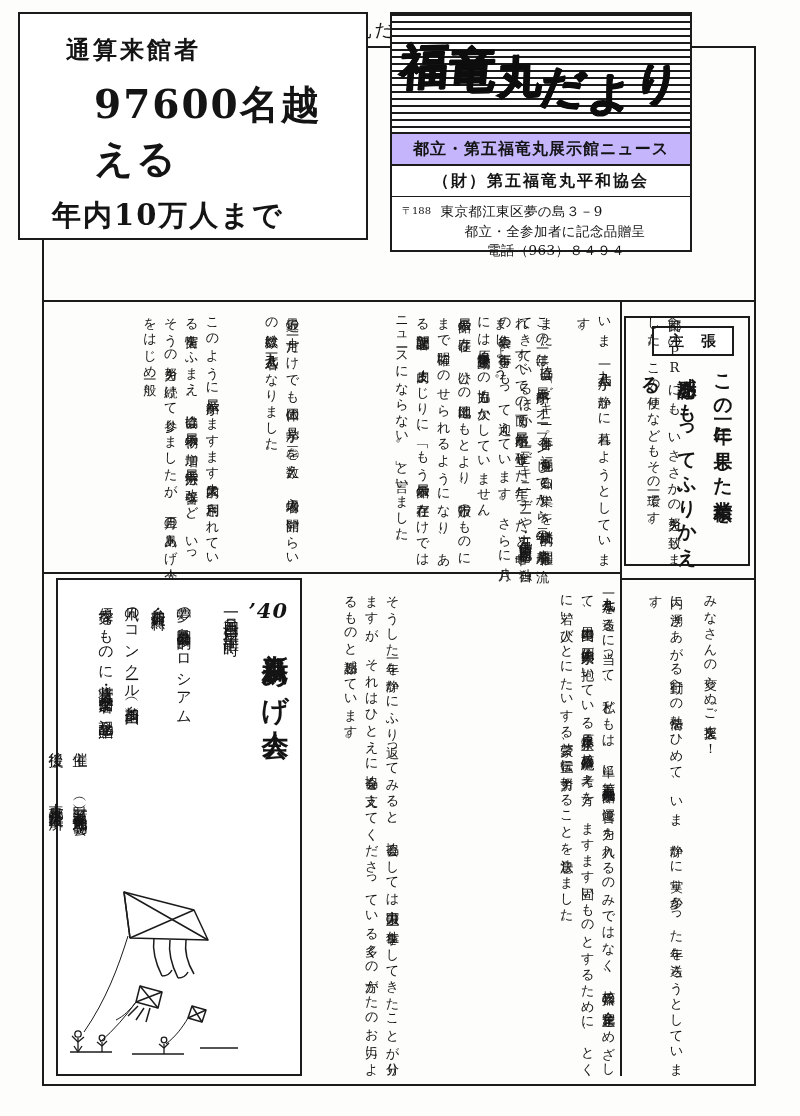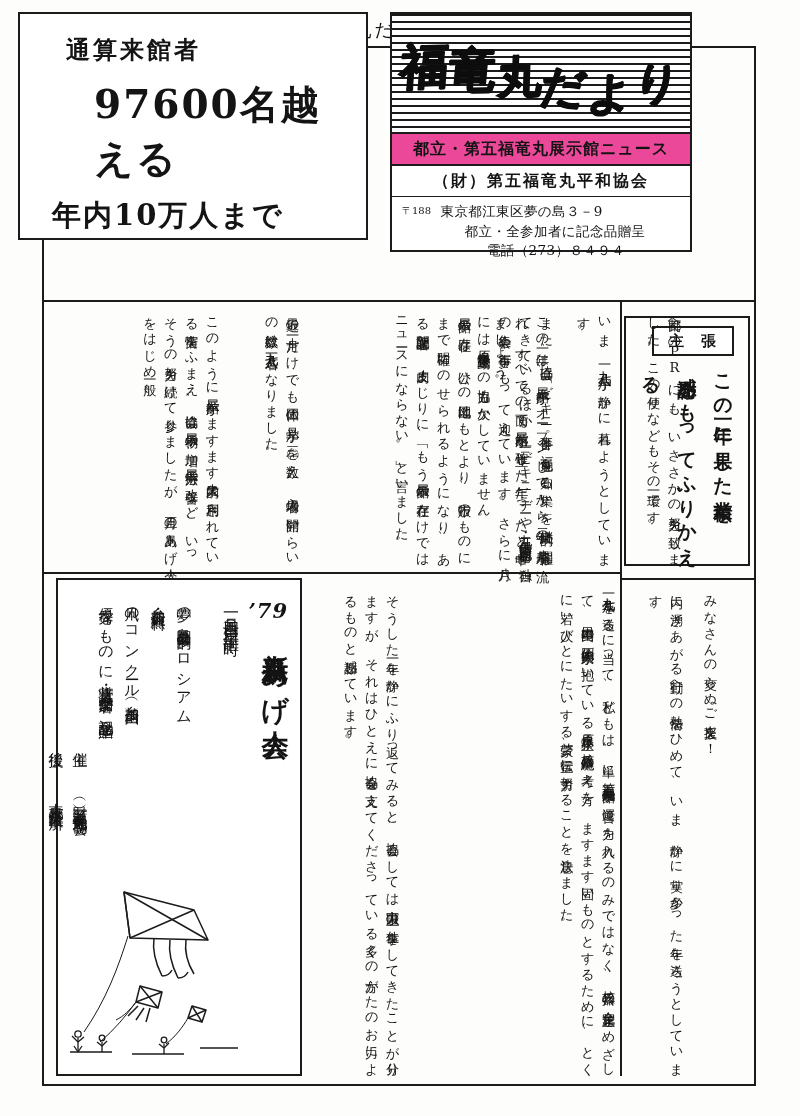--- a/index.html
+++ b/index.html
@@ -75,21 +75,21 @@
   .np-logo .brush span:nth-child(1){transform:rotate(-2deg) translateY(-6px);}
   .np-logo .brush span:nth-child(2){transform:rotate(-1deg) translateY(-2px);}
   .np-logo .brush span:nth-child(3){transform:rotate(-4deg) translateY(4px);font-size:44px;}
   .np-logo .brush span:nth-child(4){transform:rotate(3deg) translateY(14px);font-size:44px;}
   .np-logo .brush span:nth-child(5){transform:rotate(-2deg) translateY(20px);font-size:44px;}
   .np-logo .brush span:nth-child(6){transform:rotate(2deg) translateY(10px);font-size:44px;}
   .np-sub{
     border-top:2px solid #1b1b1b;border-bottom:2px solid #1b1b1b;
     height:30px;display:flex;align-items:center;justify-content:center;
     font-size:16px;font-weight:bold;letter-spacing:1px;
-    background:#ec4899;
+    background:#c4b5fd;
   }
   .np-org{
     height:30px;display:flex;align-items:center;justify-content:center;
     font-size:16px;font-weight:bold;letter-spacing:2px;
     border-bottom:1px solid #1b1b1b;
   }
   .np-addr{padding:5px 10px 0 10px;font-size:13.5px;line-height:1.45;letter-spacing:.4px;}
   .np-addr .a1{text-align:left;}
   .np-addr .a1 .zip{font-size:10px;vertical-align:2px;letter-spacing:0;}
   .np-addr .a2{text-align:center;padding-left:28px;}
@@ -184,21 +184,21 @@
         <span>だ</span>
         <span>よ</span>
         <span>り</span>
       </div>
     </div>
     <div class="np-sub">都立・第五福竜丸展示館ニュース</div>
     <div class="np-org">（財）第五福竜丸平和協会</div>
     <div class="np-addr">
       <div class="a1"><span class="zip">〒188</span>&nbsp;&nbsp;<span>東京都江東区夢の島３－9</span></div>
       <div class="a2">都立・全参加者に記念品贈呈</div>
-      <div class="a3">電話（273）８４９４</div>
+      <div class="a3">電話（963）８４９４</div>
     </div>
   </div>
 
   <div class="rule-h" style="left:44px;top:300px;width:710px;height:2px;"></div>
 
   <div class="rule-h" style="left:44px;top:572px;width:578px;height:2px;"></div>
 
   <div class="rule-v" style="left:620px;top:302px;width:2px;height:774px;"></div>
 
   <div class="rule-h" style="left:622px;top:578px;width:132px;height:2px;"></div>
@@ -219,21 +219,21 @@
   <div>
     <div class="vt col" style="left:626px;top:308px;width:58px;height:252px;">都民へのPRにも、いささかの努力を致しました。この便りなどもその一環です。</div>
     <div class="vt col" style="left:384px;top:308px;width:172px;height:252px;">また、協会は「ビキニ事件と福竜丸を知る集い」を継続的に開催してきているほか、三・一ビキニデーや九・二三久保山愛吉氏記念日を独自の集会や行事をもって迎えています。さらに八月には原水爆禁止運動への協力も欠かしていません。</div>
     <div class="vt col" style="left:306px;top:586px;width:96px;height:484px;">そうした一年を静かにふり返ってみると、協会としては実力以上の仕事をしてきたことが分りますが、それはひとえに協会を支えてくださっている多くの方がたのお力によるものと感謝しています。</div>
     <div class="vt col" style="left:410px;top:586px;width:208px;height:484px;">一九七八年を送るに当って、私どもは、単に第五福竜丸展示館の運営に力を入れるのみではなく、核兵器の完全禁止をめざして、日本国民の圧倒的大衆が抱いている原水爆禁止＝核兵器廃絶の考え方を、ますます固いものとするために、とくに若い人びとにたいする啓蒙、宣伝に努力することを決意しました。</div>
     <div class="vt col" style="left:626px;top:586px;width:60px;height:484px;">内に湧きあがる行動への熱情をひめて、いま、静かに実り多かった年を送ろうとしています。</div>
     <div class="vt col" style="left:692px;top:586px;width:28px;height:484px;">みなさんの変らぬご支援を！</div>
   </div>
 
   <div class="kite-box">
-    <div class="kite-year">’79</div>
+    <div class="kite-year">’40</div>
     <div class="vt kite-title">新春凧あげ大会</div>
     <div class="vt kite-when">一月十四日（日）午前十一時</div>
 
     <div class="vt kite-det" style="right:104px;top:16px;height:250px;">夢の島公園多目的コロシアム</div>
     <div class="vt kite-det" style="right:130px;top:16px;height:160px;">参加費・無料</div>
     <div class="vt kite-det" style="right:156px;top:16px;height:230px;">凧のコンクール（参加自由）</div>
     <div class="vt kite-det" style="right:182px;top:16px;height:400px;">優秀なものに賞状・賞品・全参加者に記念品贈呈</div>
     <div class="vt kite-det" style="right:208px;top:160px;height:50px;">主催</div>
     <div class="vt kite-det" style="right:208px;top:212px;height:210px;">（財）第五福竜丸平和協会</div>
     <div class="vt kite-det" style="right:232px;top:160px;height:50px;">後援</div>

